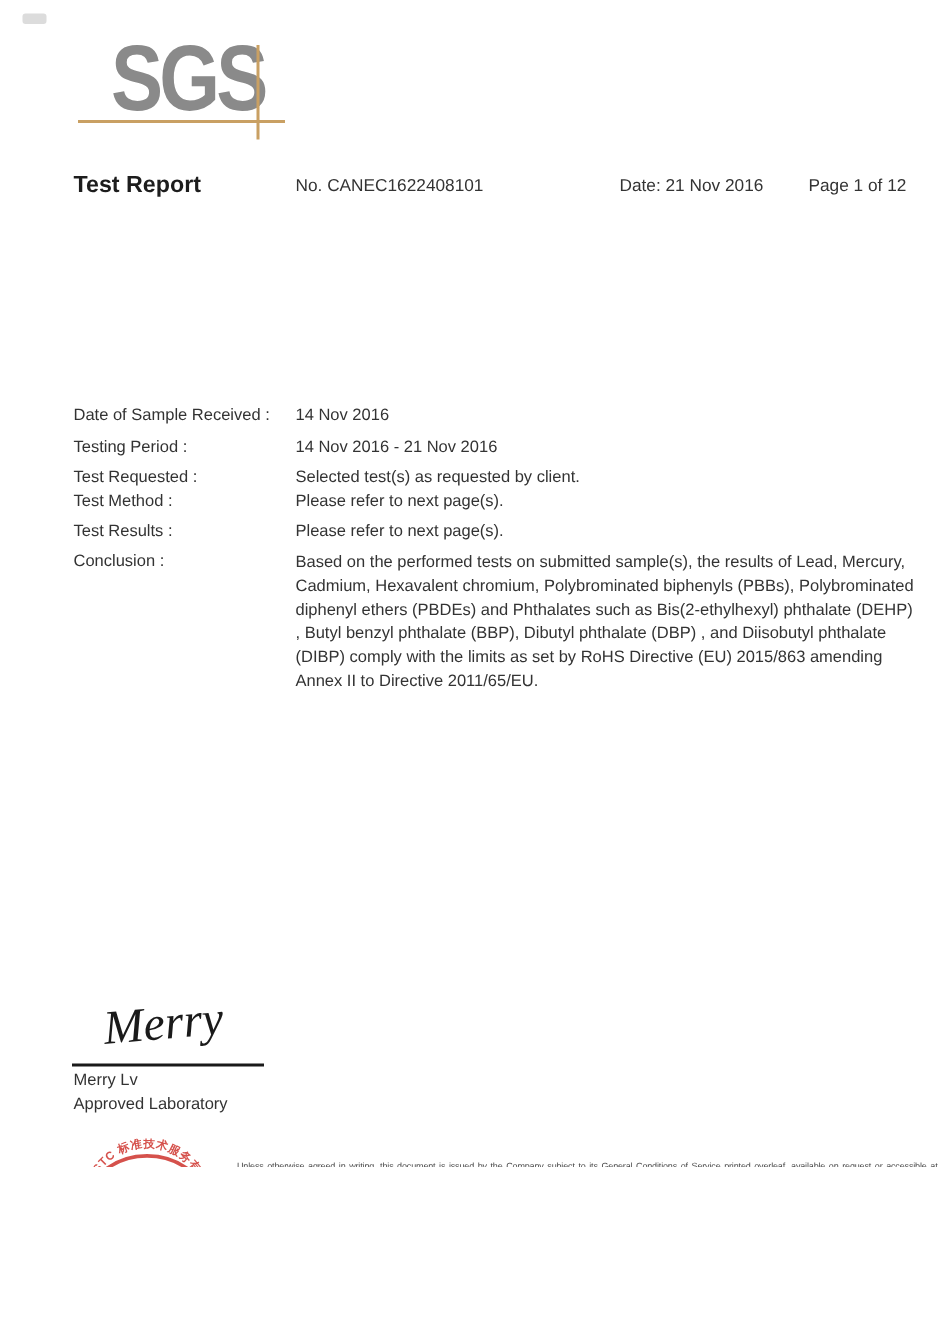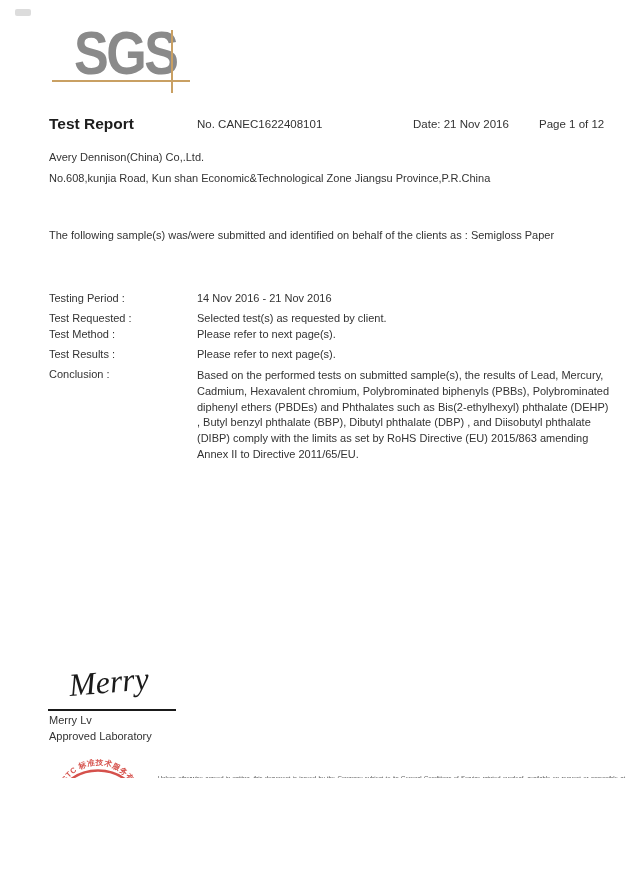--- a/index.html
+++ b/index.html
@@ -68,27 +68,26 @@
     <span class="logo-text">SGS</span>
     <div class="logo-hline"></div>
     <div class="logo-vline"></div>
   </div>
 
   <div class="hdr-title">Test Report</div>
   <div class="hdr-no">No. CANEC1622408101</div>
   <div class="hdr-date">Date: 21 Nov 2016</div>
   <div class="hdr-page">Page 1 of 12</div>
 
-  <div class="client">
-    <div>Avery Dennison(China) Co,.Ltd.</div>
-    <div>No.608,kunjia Road, Kun shan Economic&amp;Technological Zone Jiangsu Province,P.R.China</div>
+
+
+  <div class="info-row" style="top:271px">
+    <span class="lbl">Date of Sample Received :</span>
+    <span class="val">14 Nov 2016</span>
   </div>
-
-  <div class="intro">The following sample(s) was/were submitted and identified on behalf of the clients as : Semigloss Paper</div>
-
   <div class="info-row" style="top:292px">
     <span class="lbl">Testing Period :</span>
     <span class="val">14 Nov 2016 - 21 Nov 2016</span>
   </div>
   <div class="info-row" style="top:312px">
     <span class="lbl">Test Requested :</span>
     <span class="val">Selected test(s) as requested by client.</span>
   </div>
   <div class="info-row" style="top:328px">
     <span class="lbl">Test Method :</span>

